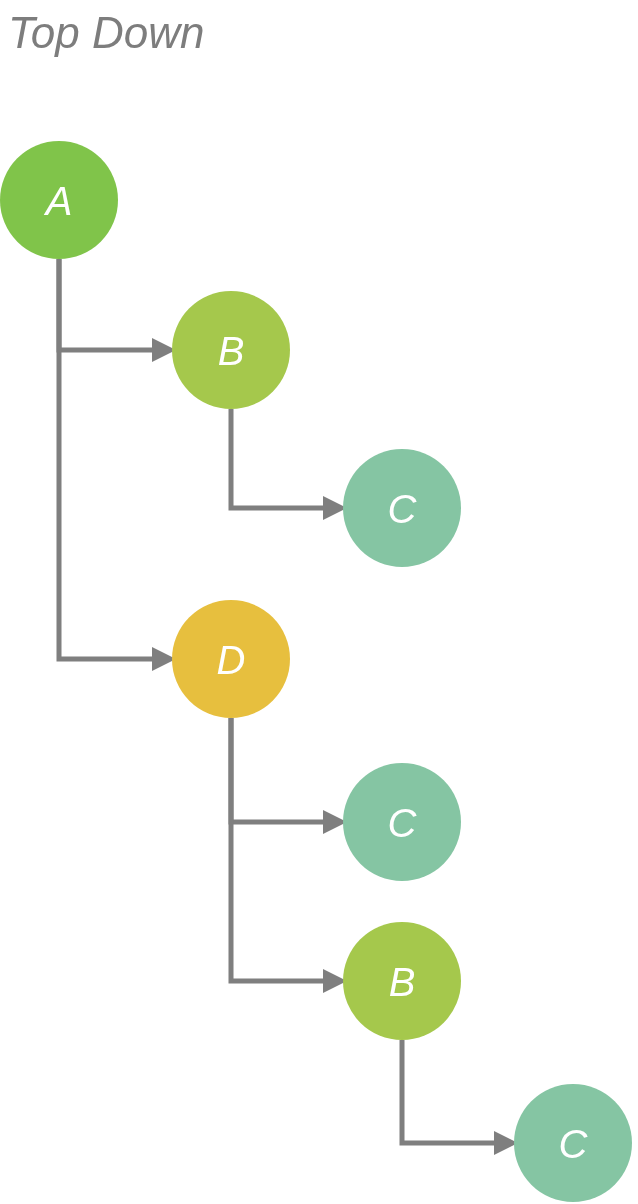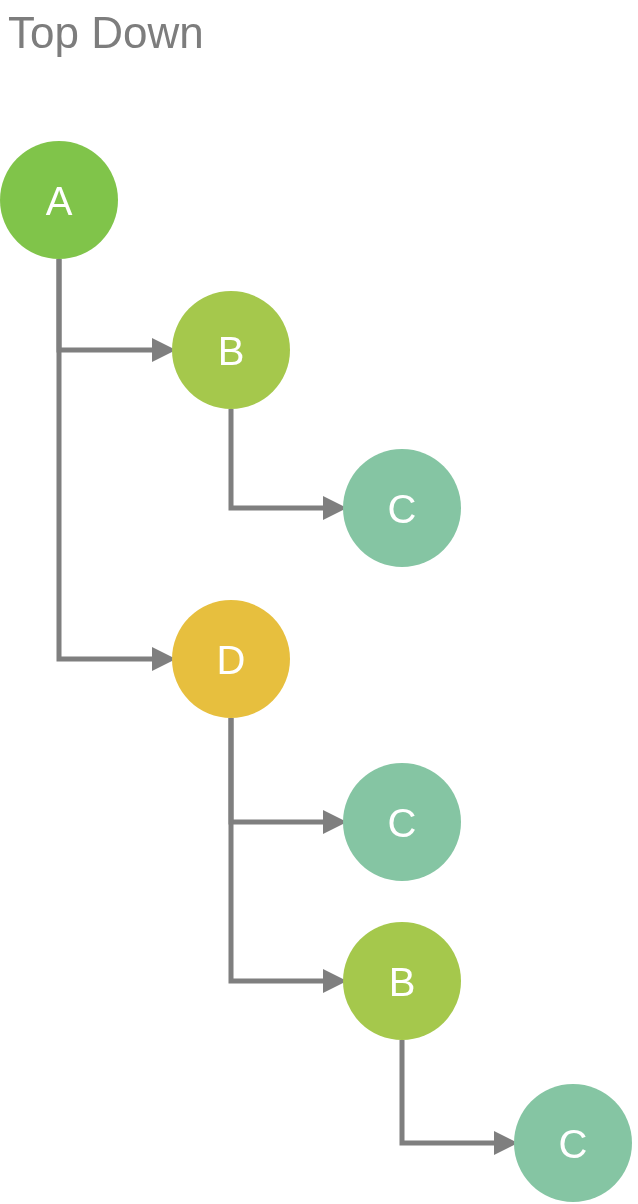--- a/index.html
+++ b/index.html
@@ -14,20 +14,21 @@
     position: relative;
     overflow: hidden;
     font-family: "Liberation Sans", "DejaVu Sans", sans-serif;
   }
   #diagram-root {
     position: absolute;
     left: 0;
     top: 0;
     width: 638px;
     height: 1204px;
+    font-style: italic;
   }
   .diagram-title {
     position: absolute;
     left: 8px;
     top: 8px;
     font-size: 44px;
     font-weight: 400;
     color: #7d7d7d;
     letter-spacing: 0px;
     white-space: nowrap;

